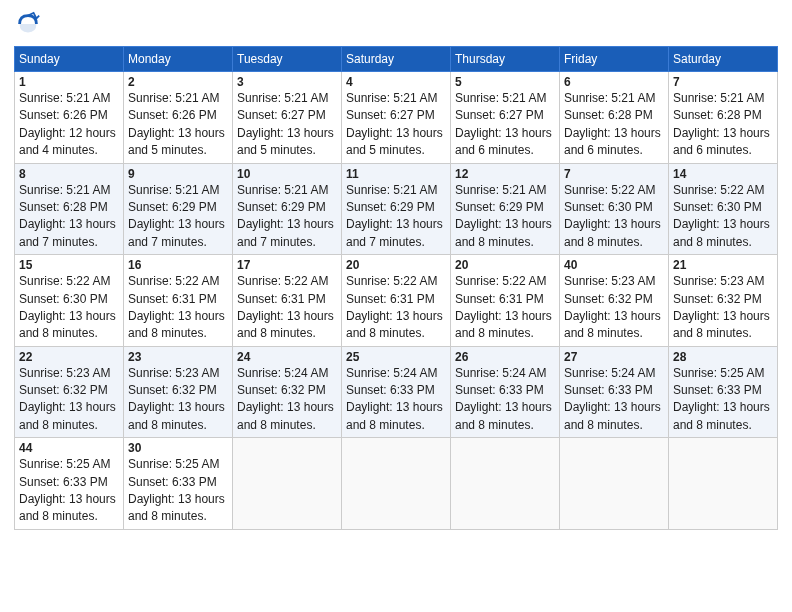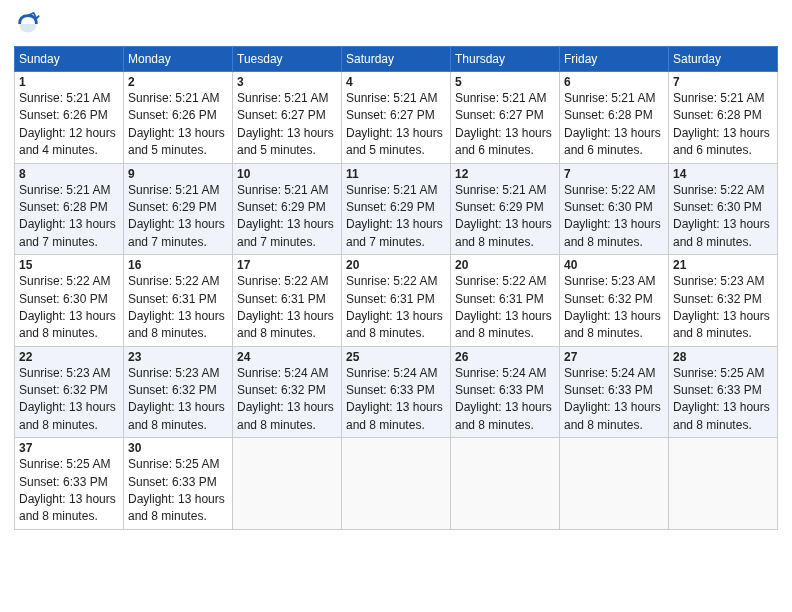--- a/index.html
+++ b/index.html
@@ -250,21 +250,21 @@
             <span class="day-num">27</span>
             <div class="day-info"><span>Sunrise: 5:24 AM</span><br><span>Sunset: 6:33 PM</span><br><span>Daylight: 13 hours and 8 minutes.</span></div>
           </td>
           <td>
             <span class="day-num">28</span>
             <div class="day-info"><span>Sunrise: 5:25 AM</span><br><span>Sunset: 6:33 PM</span><br><span>Daylight: 13 hours and 8 minutes.</span></div>
           </td>
         </tr>
         <tr class="last-row">
           <td>
-            <span class="day-num">37</span>
+            <span class="day-num">44</span>
             <div class="day-info"><span>Sunrise: 5:25 AM</span><br><span>Sunset: 6:33 PM</span><br><span>Daylight: 13 hours and 8 minutes.</span></div>
           </td>
           <td>
             <span class="day-num">30</span>
             <div class="day-info"><span>Sunrise: 5:25 AM</span><br><span>Sunset: 6:33 PM</span><br><span>Daylight: 13 hours and 8 minutes.</span></div>
           </td>
           <td class="empty"></td>
           <td class="empty"></td>
           <td class="empty"></td>
           <td class="empty"></td>

